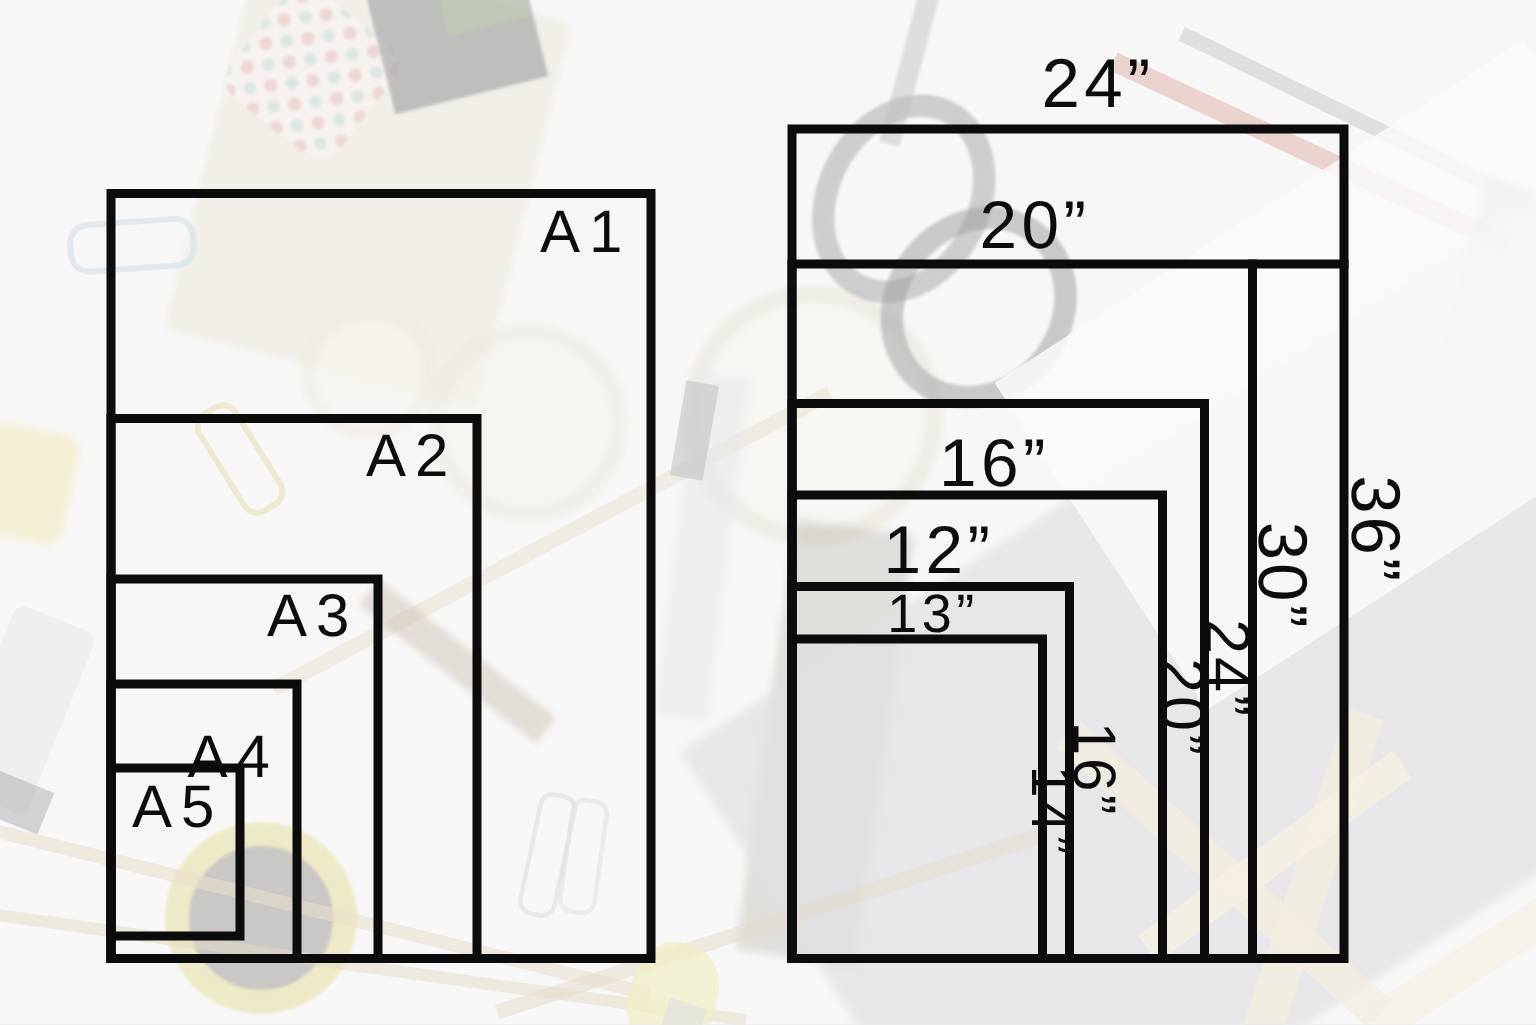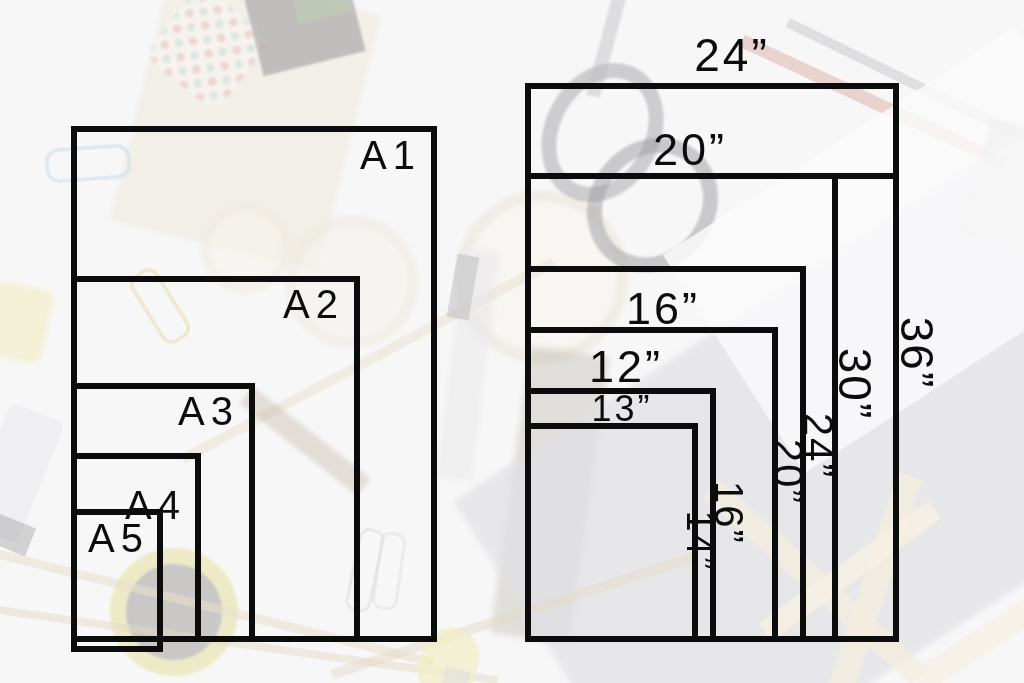--- a/index.html
+++ b/index.html
@@ -62,30 +62,30 @@
     <div class="bgx" style="left:450px;top:250px;width:36px;height:230px;background:#d7d7db;opacity:.55;transform:rotate(7deg);filter:blur(3px);"></div>
     <div class="bgx" style="left:452px;top:255px;width:22px;height:64px;background:#87878d;opacity:.5;transform:rotate(10deg);"></div>
     <div class="bgx" style="left:900px;top:610px;width:220px;height:26px;background:#ece2cc;opacity:.6;transform:rotate(-33deg);"></div>
     <div class="veil"></div>
   </div>
 
   <div class="layer">
     <div class="frame" style="left:71px;top:126px;width:366px;height:516px;">
       <span class="albl" style="right:10px;top:3px;">A1</span>
     </div>
-    <div class="frame" style="left:71px;top:276px;width:289px;height:366px;">
+    <div class="frame" style="left:71px;top:276px;width:250px;height:366px;">
       <span class="albl" style="right:10px;top:2px;">A2</span>
     </div>
     <div class="frame" style="left:71px;top:383px;width:184px;height:259px;padding-left:34px;">
       <span class="albl" style="right:10px;top:2px;">A3</span>
     </div>
     <div class="frame" style="left:71px;top:453px;width:130px;height:189px;">
       <span class="albl" style="right:9px;top:2px;margin-top:24px;">A4</span>
     </div>
-    <div class="frame" style="left:71px;top:509px;width:92px;height:143px;">
+    <div class="frame" style="left:71px;top:509px;width:92px;height:118px;">
       <span class="albl" style="right:8px;top:3px;">A5</span>
     </div>
   </div>
 
   <div class="layer">
     <div class="frame" style="left:525px;top:83px;width:374px;height:559px;"></div>
     <div class="frame" style="left:525px;top:173px;width:313px;height:469px;"></div>
     <div class="line" style="left:832px;top:173px;width:67px;height:6px;"></div>
     <div class="frame" style="left:525px;top:266px;width:281px;height:376px;"></div>
     <div class="frame" style="left:525px;top:327px;width:253px;height:315px;"></div>

